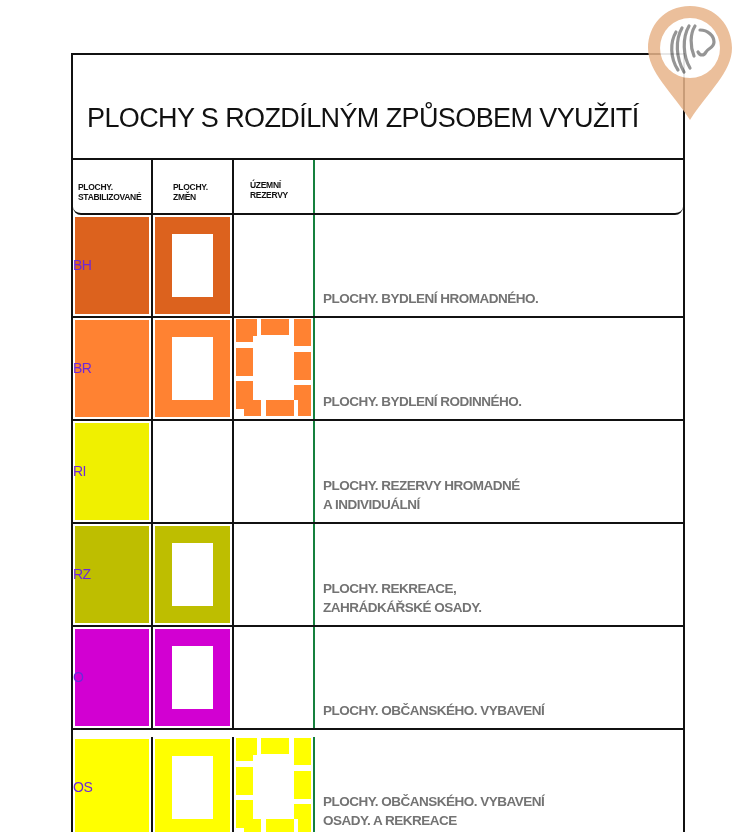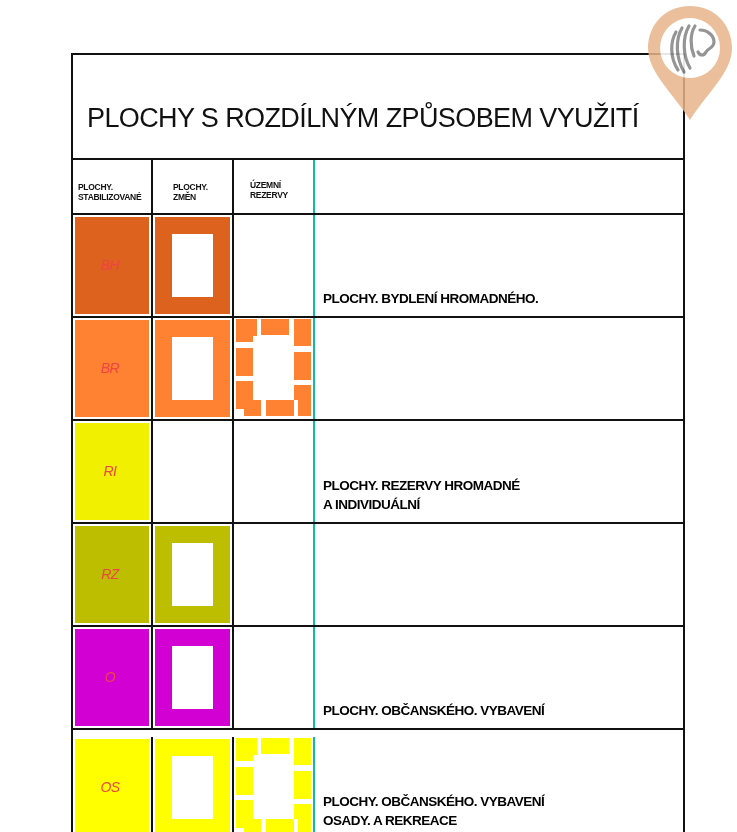--- a/index.html
+++ b/index.html
@@ -1,33 +1,33 @@
 <!DOCTYPE html>
 <html><head>
 <meta charset="utf-8">
 <style>
   html, body { margin:0; padding:0; background:#ffffff; }
   body { width:737px; height:832px; position:relative; overflow:hidden; font-family:"Liberation Sans", "DejaVu Sans", sans-serif; color:#111; }
   .legend-table { position:absolute; left:71px; top:53px; width:614px; height:800px; border:2px solid #111; box-sizing:border-box; }
   .title-cell { position:absolute; left:0; top:0; width:610px; height:105px; border-bottom:2px solid #111; box-sizing:border-box; }
   .title { position:absolute; left:14px; top:48px; font-size:27px; letter-spacing:-0.6px; white-space:nowrap; font-weight:400; }
-  .hdr-row { position:absolute; left:0; top:105px; width:610px; height:55px; border-bottom:2px solid #111; box-sizing:border-box; }
+  .hdr-row { position:absolute; left:0; top:105px; width:610px; height:55px; border-bottom:2px solid #111; box-sizing:border-box;border-radius:8px; }
   .col { position:absolute; top:0; height:100%; box-sizing:border-box; }
   .c1 { left:0; width:80px; border-right:2px solid #111; }
   .c2 { left:80px; width:81px; border-right:2px solid #111; }
-  .c3 { left:161px; width:81px; border-right:2px solid #14b8a6; }
+  .c3 { left:161px; width:81px; border-right:2px solid #15803d; }
   .c4 { left:242px; width:368px; }
   .hdr-text { position:absolute; top:22px; font-size:8.5px; font-weight:700; line-height:10px; letter-spacing:-0.3px; }
   .row { position:absolute; left:0; width:610px; height:103px; border-bottom:2px solid #111; box-sizing:border-box; }
   .swatch { position:absolute; left:2px; top:2px; right:2px; bottom:2px; }
-  .code { position:absolute; left:0; width:74px; top:42px; text-align:center; font-size:14px; letter-spacing:-0.5px; color:#ef4444;font-style:italic; }
+  .code { position:absolute; left:0; width:74px; top:42px; text-align:left; font-size:14px; letter-spacing:-0.5px; color:#6d28d9; }
   .change { position:absolute; left:2px; top:2px; right:2px; bottom:2px; }
   .change .hole { position:absolute; left:17px; top:17px; width:41px; height:63px; background:#fff; }
   .reserve { position:absolute; left:2px; top:1px; width:76px; height:100px; }
-  .desc { position:absolute; left:8px; bottom:8px; font-size:13.5px; font-weight:700; letter-spacing:-0.5px; line-height:19px; color:#000000; }
+  .desc { position:absolute; left:8px; bottom:8px; font-size:13.5px; font-weight:700; letter-spacing:-0.5px; line-height:19px; color:#737373; }
   .logo { position:absolute; left:642px; top:2px; width:96px; height:122px; opacity:0.9; }
 </style>
 </head>
 <body>
 
 <div class="legend-table">
   <div class="title-cell">
     <div class="title">PLOCHY S ROZDÍLNÝM ZPŮSOBEM VYUŽITÍ</div>
   </div>
 
@@ -92,20 +92,26 @@
     <rect x="25" y="0" width="28" height="16"></rect>
     <rect x="58" y="0" width="17" height="27"></rect>
     <rect x="0" y="29" width="17" height="28"></rect>
     <rect x="58" y="33" width="17" height="28"></rect>
     <polygon points="0,62 17,62 17,81 25,81 25,97 8,97 8,90 0,90"></polygon>
     <rect x="30" y="81" width="28" height="16"></rect>
     <polygon points="58,66 75,66 75,97 62,97 62,81 58,81"></polygon>
   </g>
 </svg>
     </div>
+    <div class="col c4">
+      <div class="desc">
+        <div>PLOCHY. BYDLENÍ RODINNÉHO.</div>
+        <div></div>
+      </div>
+    </div>
       </div>
       <div class="row" style="top: 366px; padding-left: 28px;">
     <div class="col c1">
       <div class="swatch" style="background:#f0f000"></div>
       <div class="code">RI</div>
     </div>
     <div class="col c2">
       
     </div>
     <div class="col c3">
@@ -123,20 +129,26 @@
       <div class="swatch" style="background:#bebe00"></div>
       <div class="code">RZ</div>
     </div>
     <div class="col c2">
       <div class="change" style="background:#bebe00">
             <div class="hole"></div>
           </div>
     </div>
     <div class="col c3">
       
+    </div>
+    <div class="col c4">
+      <div class="desc">
+        <div>PLOCHY. REKREACE,</div>
+        <div>ZAHRÁDKÁŘSKÉ OSADY.</div>
+      </div>
     </div>
       </div>
       <div class="row" style="top: 572px;">
     <div class="col c1">
       <div class="swatch" style="background:#d200d2"></div>
       <div class="code">O</div>
     </div>
     <div class="col c2">
       <div class="change" style="background:#d200d2">
             <div class="hole"></div>

